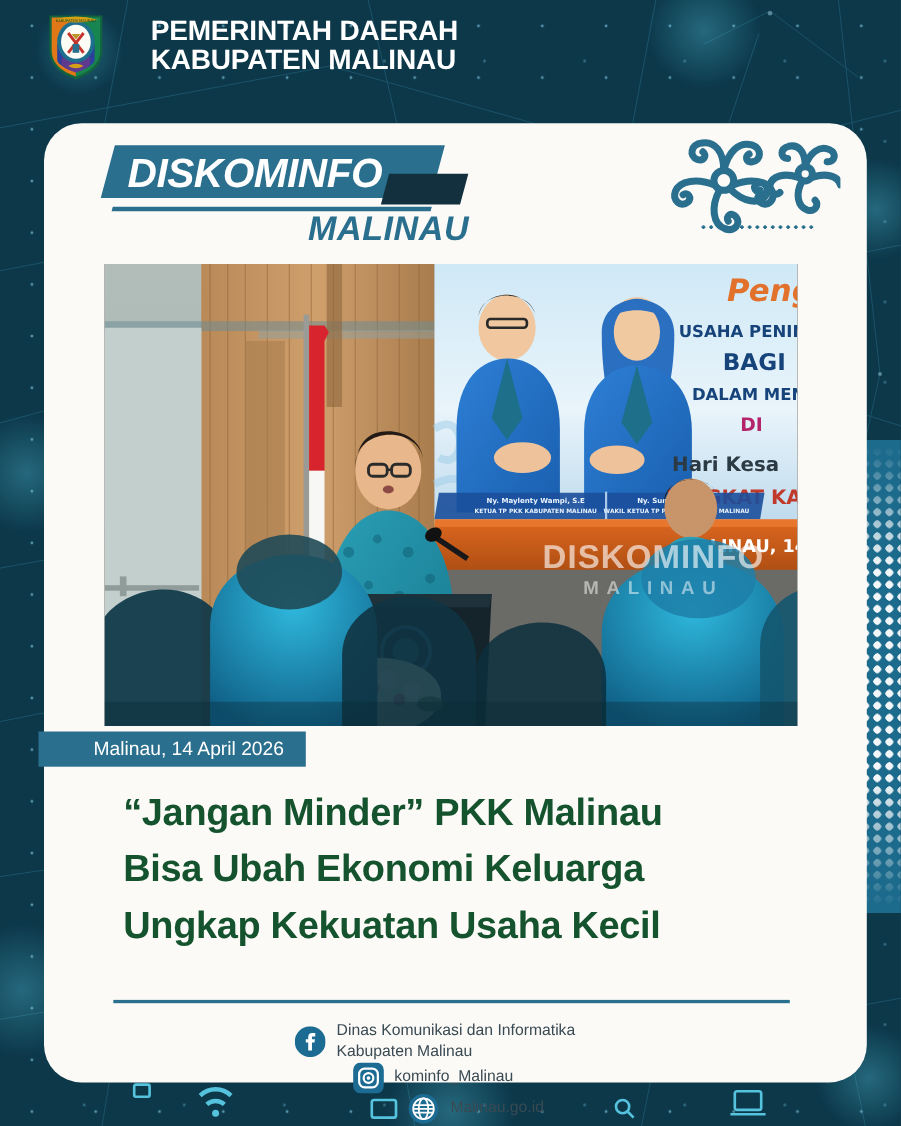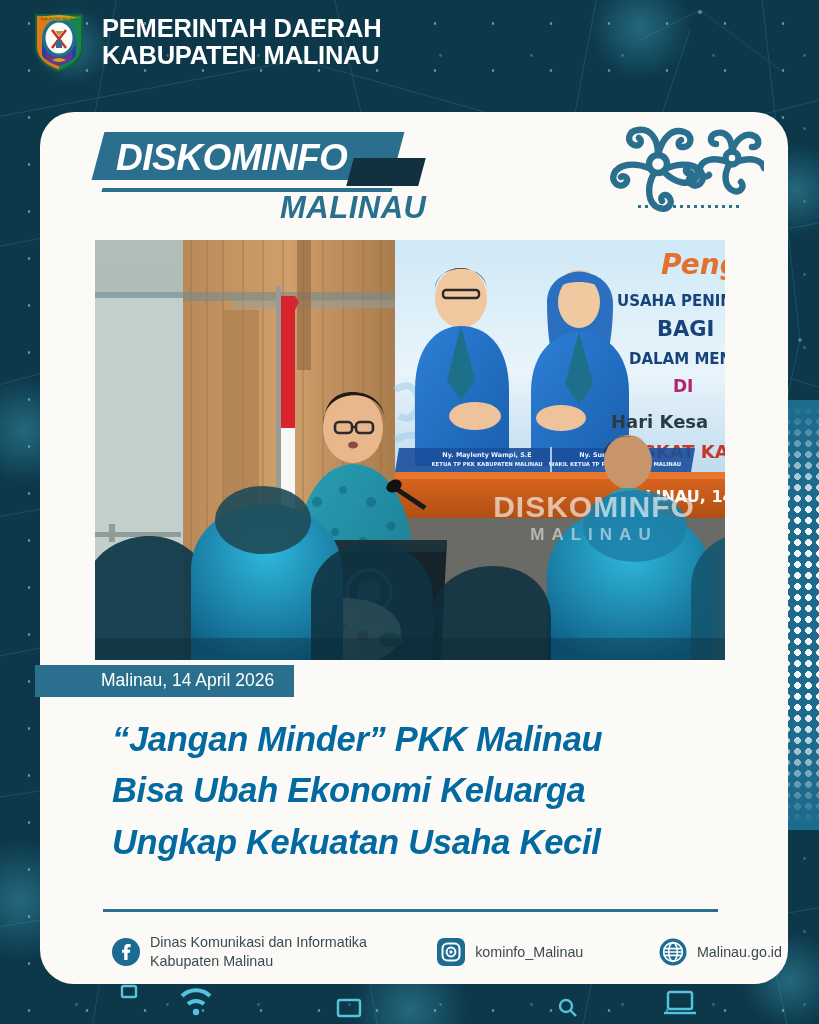--- a/index.html
+++ b/index.html
@@ -34,21 +34,21 @@
         radial-gradient(circle at center, #ffffff 44%, rgba(255,255,255,0) 46%);
       background-size:11px 11px;
       -webkit-mask-image:linear-gradient(to bottom, transparent 0%, #000 26%, #000 72%, transparent 100%);
       mask-image:linear-gradient(to bottom, transparent 0%, #000 26%, #000 72%, transparent 100%);
       opacity:.95; }
   #halftone-bar { position:absolute; right:0; top:400px; width:60px; height:430px;
       background:#1d6b8c; }
 
   
   #header { position:absolute; left:0; top:0; width:819px; height:84px;
-            display:flex; align-items:center; padding-left:32px; }
+            display:flex; align-items:center; padding-left:42px;gap:25px; }
   #gov-logo { width:54px; height:64px; flex:0 0 auto; position:relative; }
   #gov-title { margin-left:16px; color:#fff; font-weight:bold; font-size:25.5px;
                line-height:1.06; letter-spacing:-0.2px; }
 
   
   #card { position:absolute; left:40px; top:112px; width:748px; height:872px;
           background:#fbfaf7; border-radius:34px; }
 
   
   #logo-block { position:absolute; left:58px; top:18px; width:380px; height:108px; }
@@ -72,32 +72,32 @@
       background-size:7px 5px; }
 
   
   #photo { position:absolute; left:55px; top:128px; width:630px; height:420px;
            overflow:hidden; background:#6a6a66; }
   .pl { position:absolute; }
 
   
   #date-badge { position:absolute; left:-5px; top:553px; height:32px;
                 background:#2a6f8e; color:#fff; font-size:17.5px;
-                display:flex; align-items:center; padding:0 20px 1px 66px; }
+                display:flex; align-items:center; padding:0 20px 1px 50px; }
 
   
   #headline { position:absolute; left:72px; top:602px; width:610px;
-              color:#0369a1; font-size:34.5px; font-weight:bold; font-style:italic;
+              color:#14532d; font-size:34.5px; font-weight:bold; 
               line-height:1.49; letter-spacing:-0.3px; }
 
   
   #divider { position:absolute; left:63px; top:797px; width:615px; height:3px;
              background:#2a6f8e; }
-  #footer { position:absolute; left:72px; top:816px; width:670px; height:48px;
-            display:flex; align-items:center; }
+  #footer { position:absolute; left:58px; top:816px; width:670px; height:48px;
+            display:flex; align-items:center;flex-direction:column; }
   .fitem { display:flex; align-items:center; }
   .ficon { flex:0 0 auto; width:28px; height:28px; }
   .flabel { margin-left:10px; color:#3a4a52; font-size:14.3px; line-height:1.32; }
 
   
   #tech { position:absolute; left:0; top:984px; width:819px; height:40px; }
 </style>
 </head>
 <body>
 

